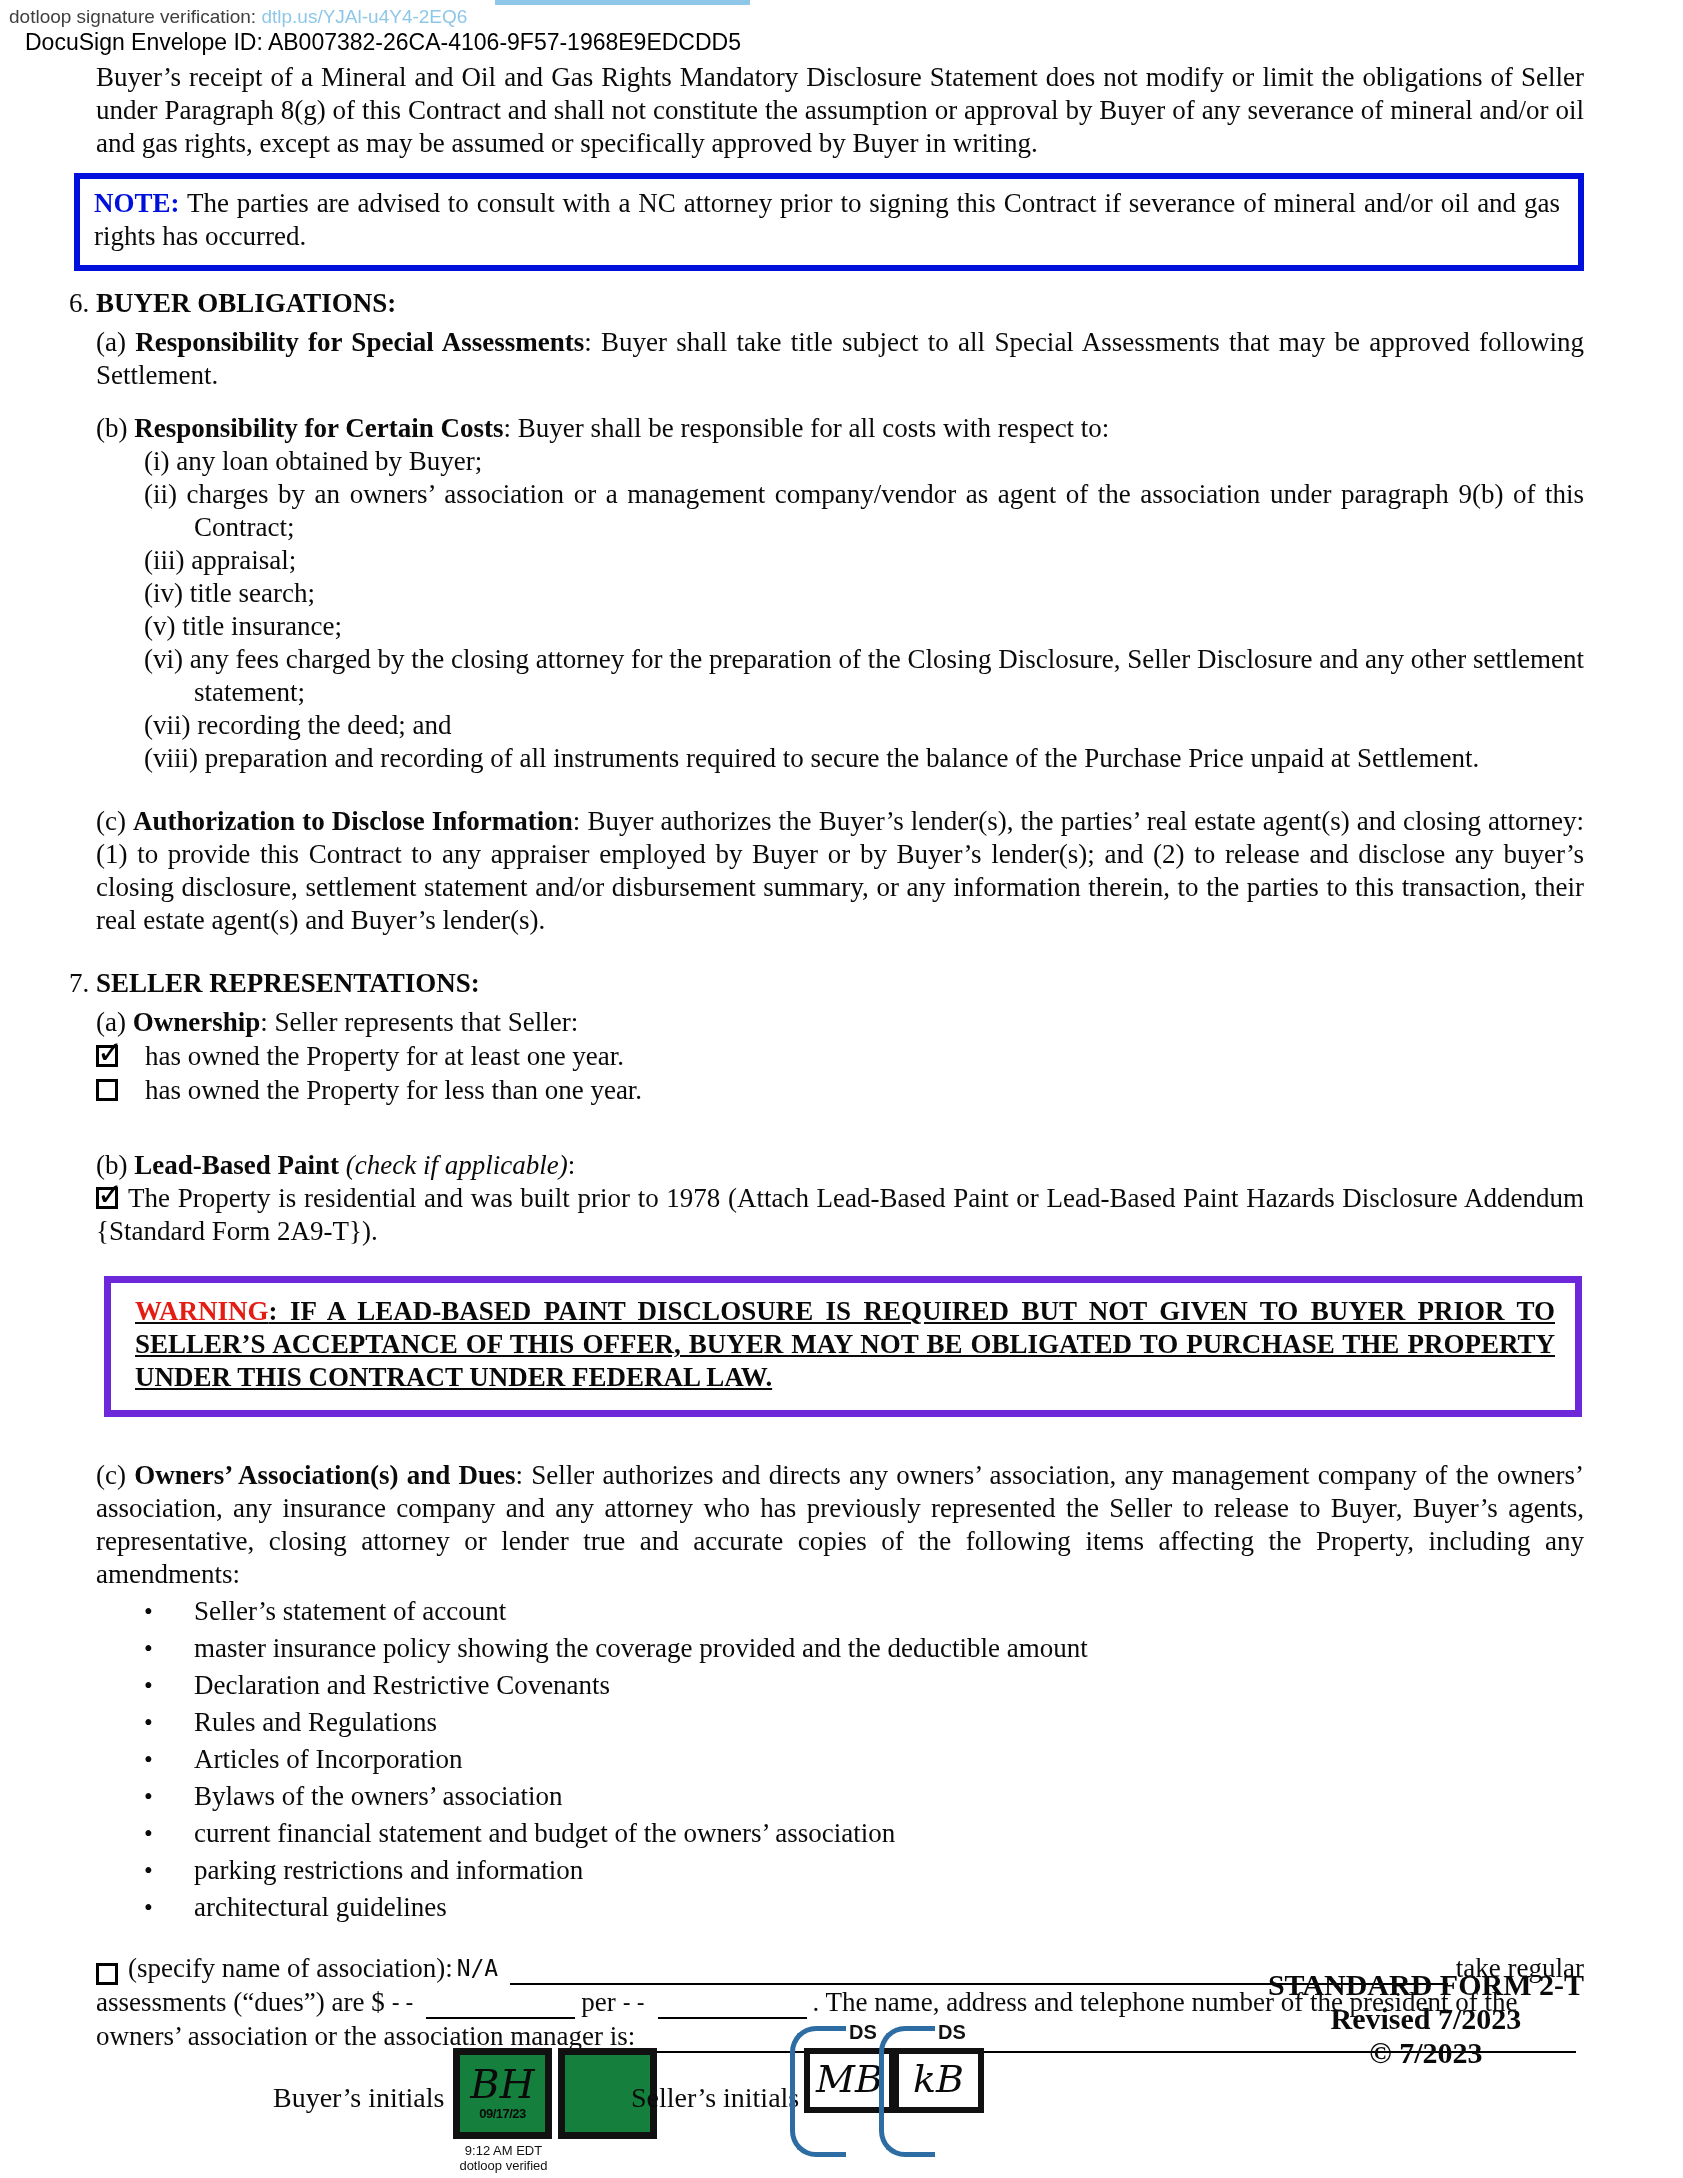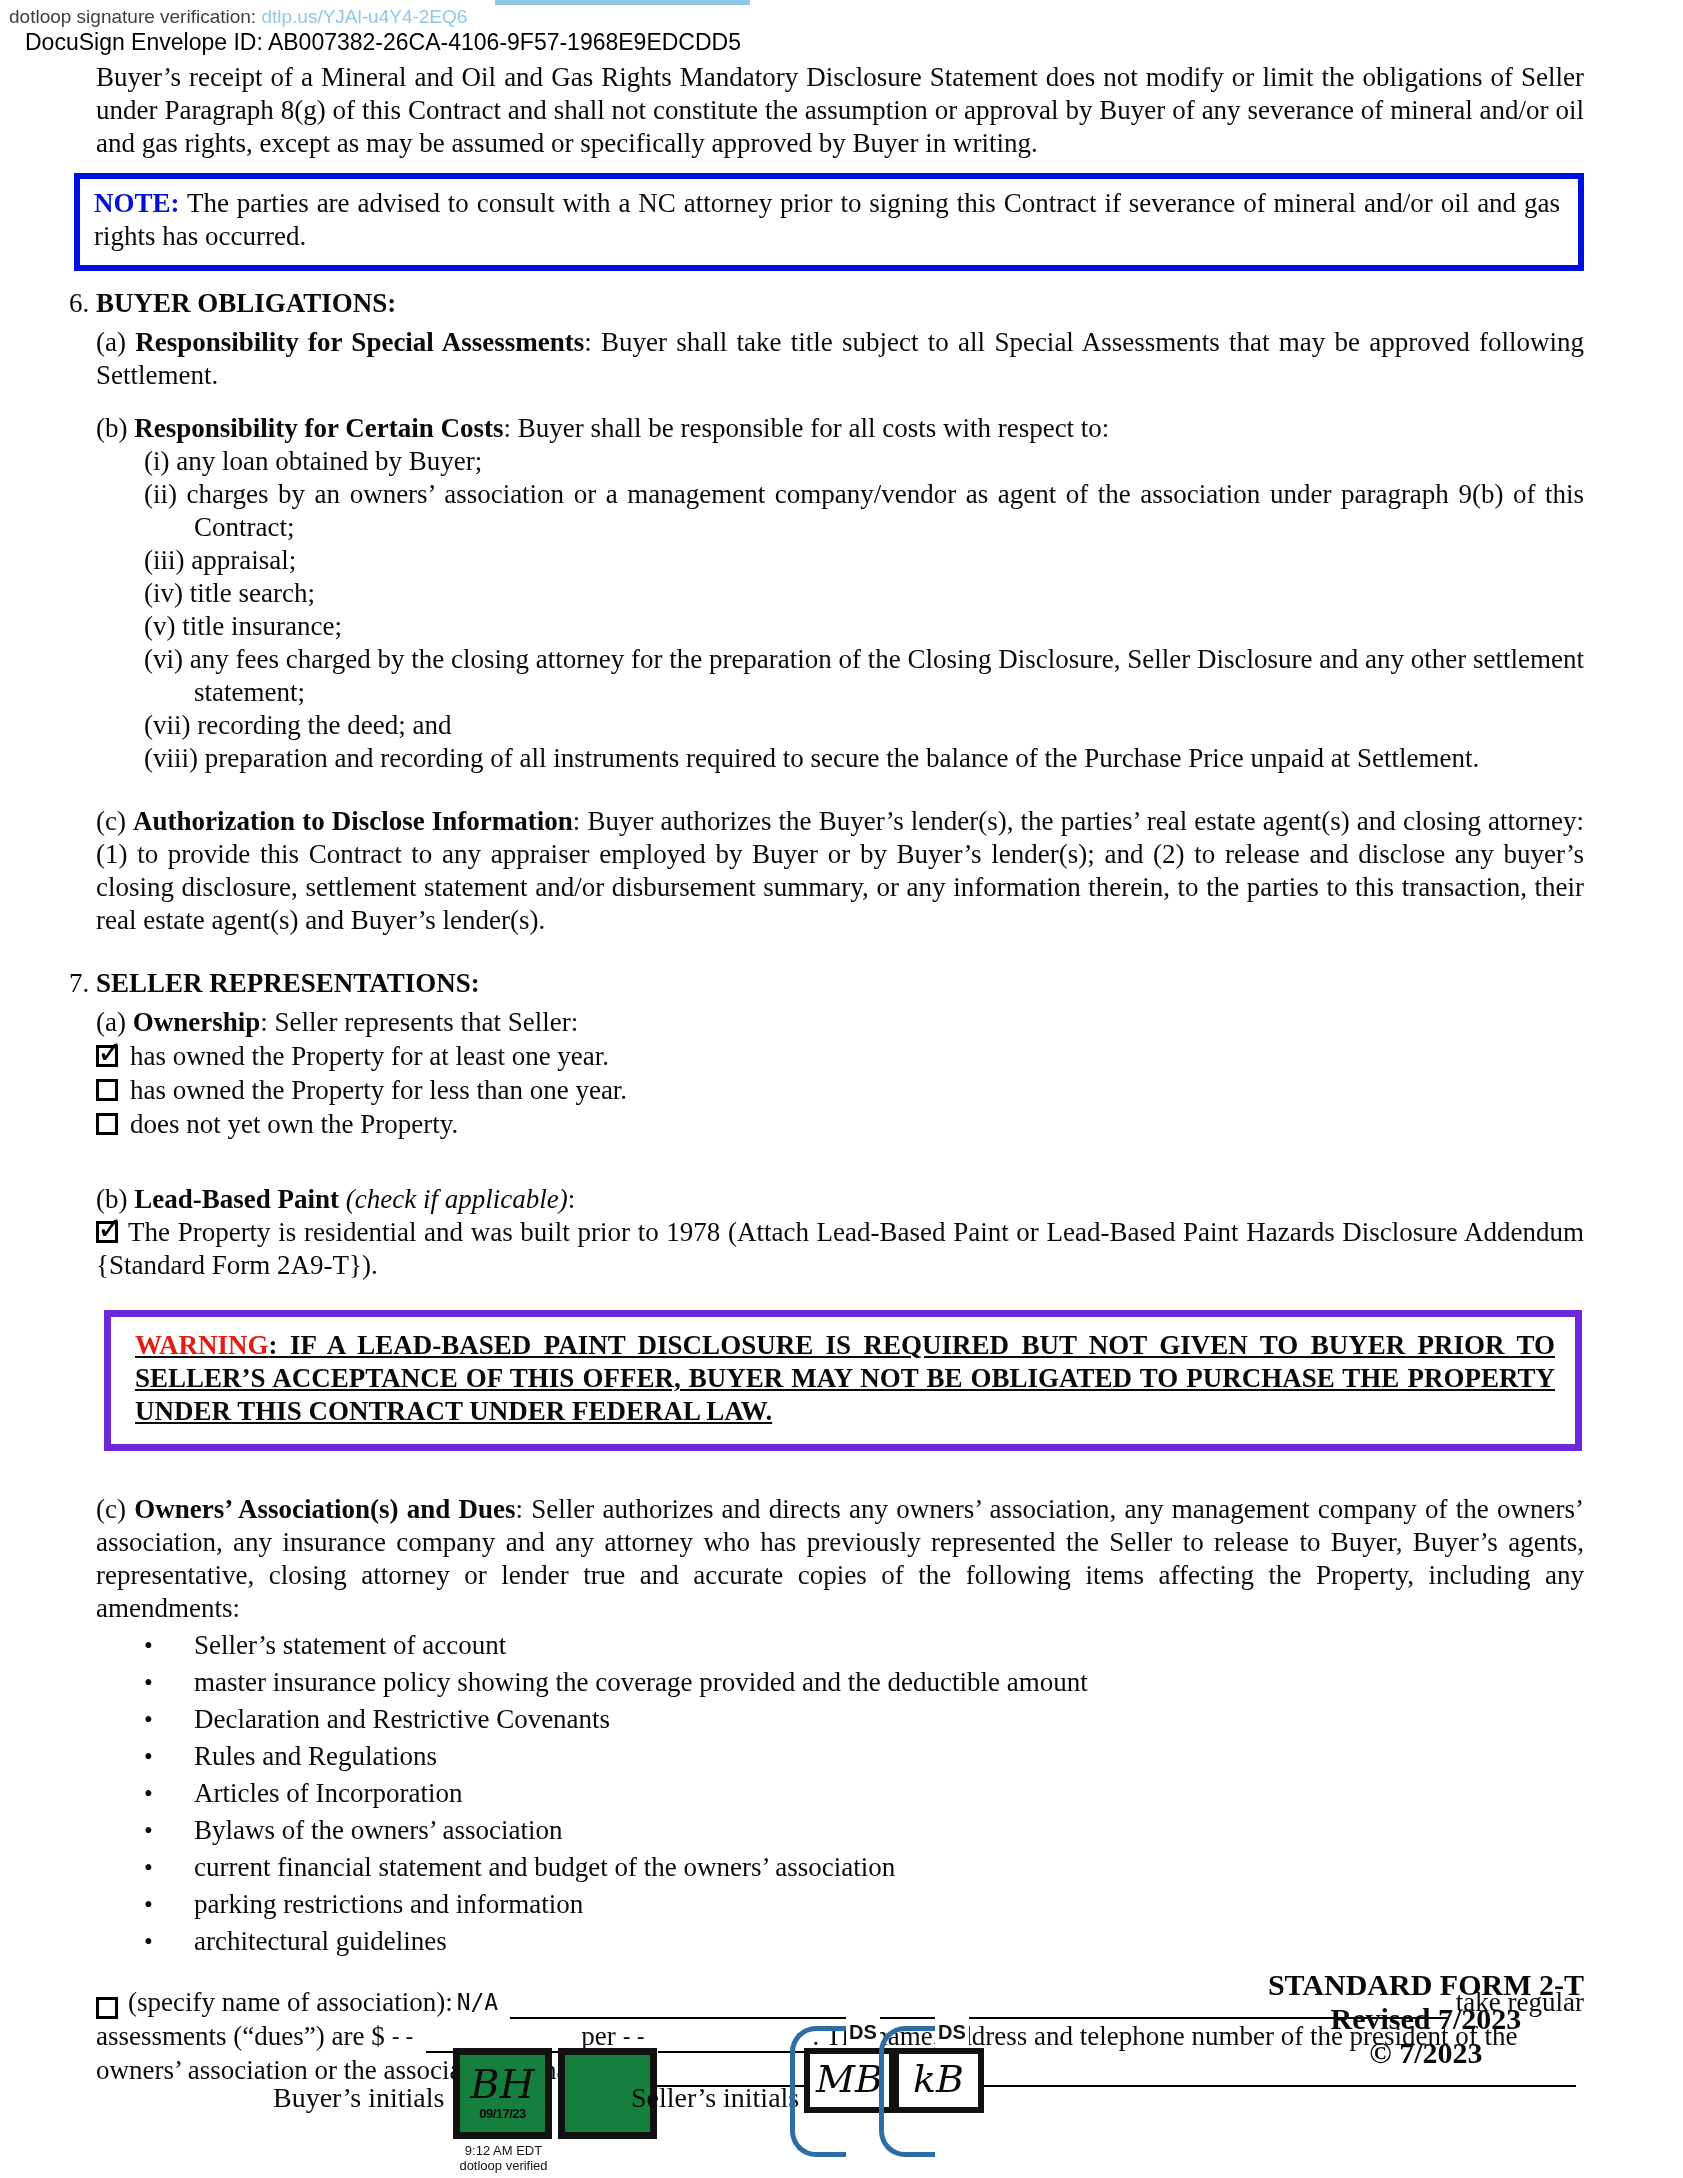--- a/index.html
+++ b/index.html
@@ -34,21 +34,21 @@
   .sec-num{display:inline-block;width:27px;}
 
   .indent-para{margin-top:6px;}
   .gap-sm{margin-top:20px;}
   .gap-md{margin-top:30px;}
   .gap-lg{margin-top:42px;}
 
   .sublist{padding-left:48px;margin-top:0;}
   .subitem{padding-left:50px;text-indent:-50px;text-align:justify;}
 
-  .check-row{display:flex;align-items:flex-start;margin:1px 0;}
+  .check-row{display:flex;align-items:flex-start;margin:1px 0;gap:15px;}
   .checkbox{
     box-sizing:border-box;flex:none;display:inline-block;
     width:22px;height:22px;border:3px solid #000;position:relative;
     margin:5px 12px 0 0;background:#fff;
   }
   .checkbox.inline{vertical-align:-2px;margin:0 10px 0 0;}
   .checkbox.checked::after{
     content:"✓";position:absolute;left:-2px;top:-12px;
     font-family:"DejaVu Sans",sans-serif;font-size:31px;font-weight:bold;color:#000;
   }
@@ -176,24 +176,20 @@
     </p>
 
     <div class="check-row">
       <span class="checkbox checked"></span>
       <span>has owned the Property for at least one year.</span>
     </div>
     <div class="check-row">
       <span class="checkbox"></span>
       <span>has owned the Property for less than one year.</span>
     </div>
-    <div class="check-row">
-      <span class="checkbox"></span>
-      <span>does not yet own the Property.</span>
-    </div>
 
     <p class="para gap-lg">
       <span>(b) </span><span class="bold">Lead-Based Paint </span><span class="it">(check if applicable)</span><span>:</span>
     </p>
     <p class="para">
       <span class="checkbox checked inline"></span><span>The Property is residential and was built prior to 1978 (Attach Lead-Based Paint or Lead-Based Paint Hazards Disclosure Addendum {Standard Form 2A9-T}).</span>
     </p>
 
     <div class="warning-box">
       <span class="warning-label">WARNING</span><span>: IF A LEAD-BASED PAINT DISCLOSURE IS REQUIRED BUT NOT GIVEN TO BUYER PRIOR TO SELLER’S ACCEPTANCE OF THIS OFFER, BUYER MAY NOT BE OBLIGATED TO PURCHASE THE PROPERTY UNDER THIS CONTRACT UNDER FEDERAL LAW.</span>

